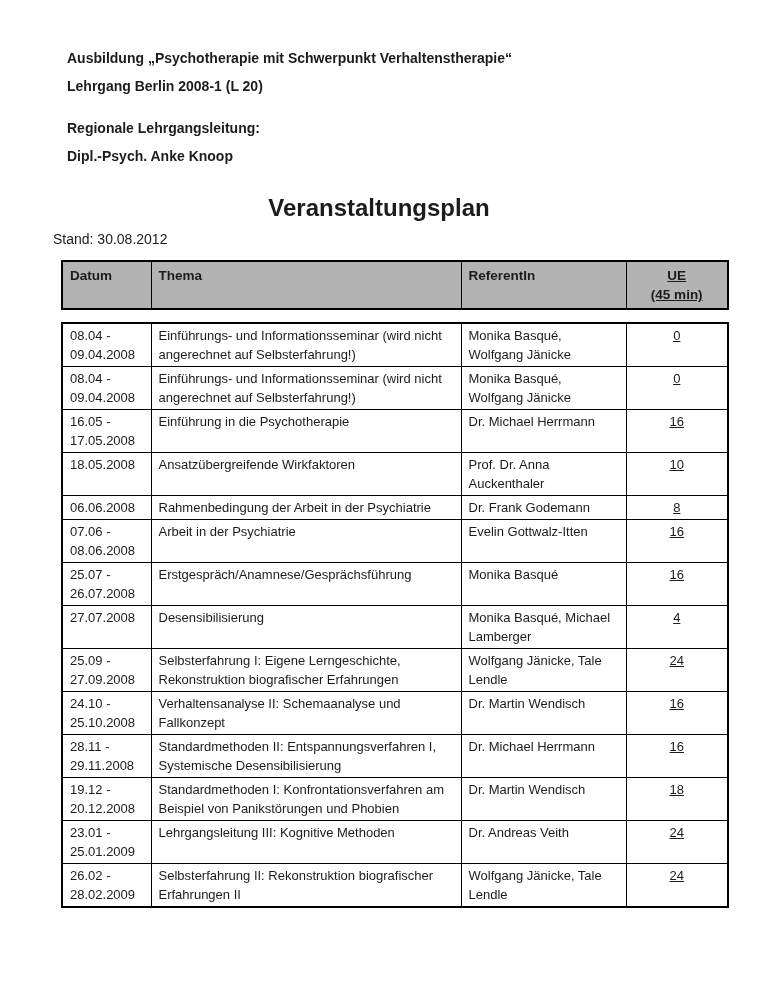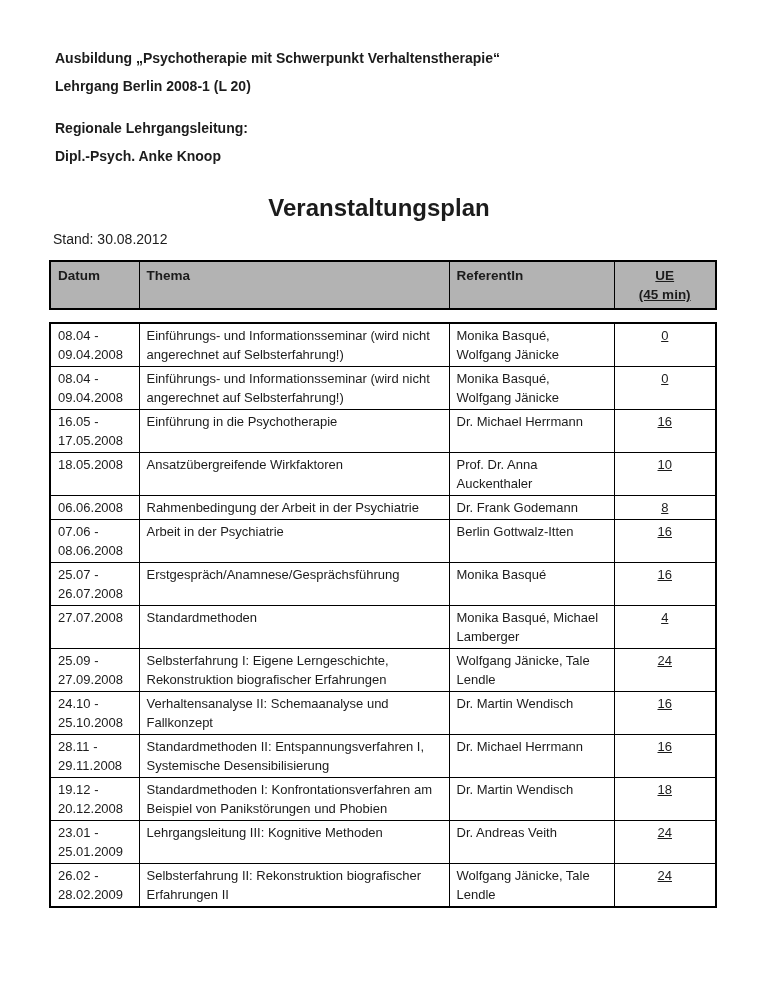--- a/index.html
+++ b/index.html
@@ -11,21 +11,21 @@
   *{box-sizing:border-box;}
   html,body{margin:0;padding:0;}
   body{
     width:768px;height:994px;
     background:var(--page-bg);
     color:var(--text);
     font-family:"Liberation Sans", sans-serif;
     overflow:hidden;
   }
   .page{padding:44px 53px 0 49px;}
-  .doc-header{margin-left:6px;}
+  .doc-header{margin-left:18px;}
   .doc-header p{
     margin:0;
     font-size:14px;
     font-weight:bold;
     line-height:28px;
   }
   .doc-header .group-gap{margin-top:14px;}
   .plan-title{
     font-size:24px;
     font-weight:bold;
@@ -37,20 +37,21 @@
     font-size:14px;
     font-weight:normal;
     margin:13px 0 0 4px;
     line-height:12px;
   }
   table{
     border-collapse:collapse;
     table-layout:fixed;
     width:666px;
     border:2px solid var(--border);
+    margin-left:12px;
   }
   .head-table{margin-top:15px;}
   .body-table{margin-top:12px;}
   th,td{
     border:1px solid var(--border);
     vertical-align:top;
     padding:2px 7px;
     line-height:19px;
     overflow:hidden;
   }
@@ -138,32 +139,32 @@
   </tr>
         <tr>
     <td>06.06.2008</td>
     <td>Rahmenbedingung der Arbeit in der Psychiatrie</td>
     <td>Dr. Frank Godemann</td>
     <td class="c-ue">8</td>
   </tr>
         <tr>
     <td>07.06 - 08.06.2008</td>
     <td>Arbeit in der Psychiatrie</td>
-    <td>Berlin Gottwalz-Itten</td>
+    <td>Evelin Gottwalz-Itten</td>
     <td class="c-ue">16</td>
   </tr>
         <tr>
     <td>25.07 - 26.07.2008</td>
     <td>Erstgespräch/Anamnese/Gesprächsführung</td>
     <td>Monika Basqué</td>
     <td class="c-ue">16</td>
   </tr>
         <tr>
     <td>27.07.2008</td>
-    <td>Standardmethoden</td>
+    <td>Desensibilisierung</td>
     <td>Monika Basqué, Michael Lamberger</td>
     <td class="c-ue">4</td>
   </tr>
         <tr>
     <td>25.09 - 27.09.2008</td>
     <td>Selbsterfahrung I: Eigene Lerngeschichte, Rekonstruktion biografischer Erfahrungen</td>
     <td>Wolfgang Jänicke, Tale Lendle</td>
     <td class="c-ue">24</td>
   </tr>
         <tr>

